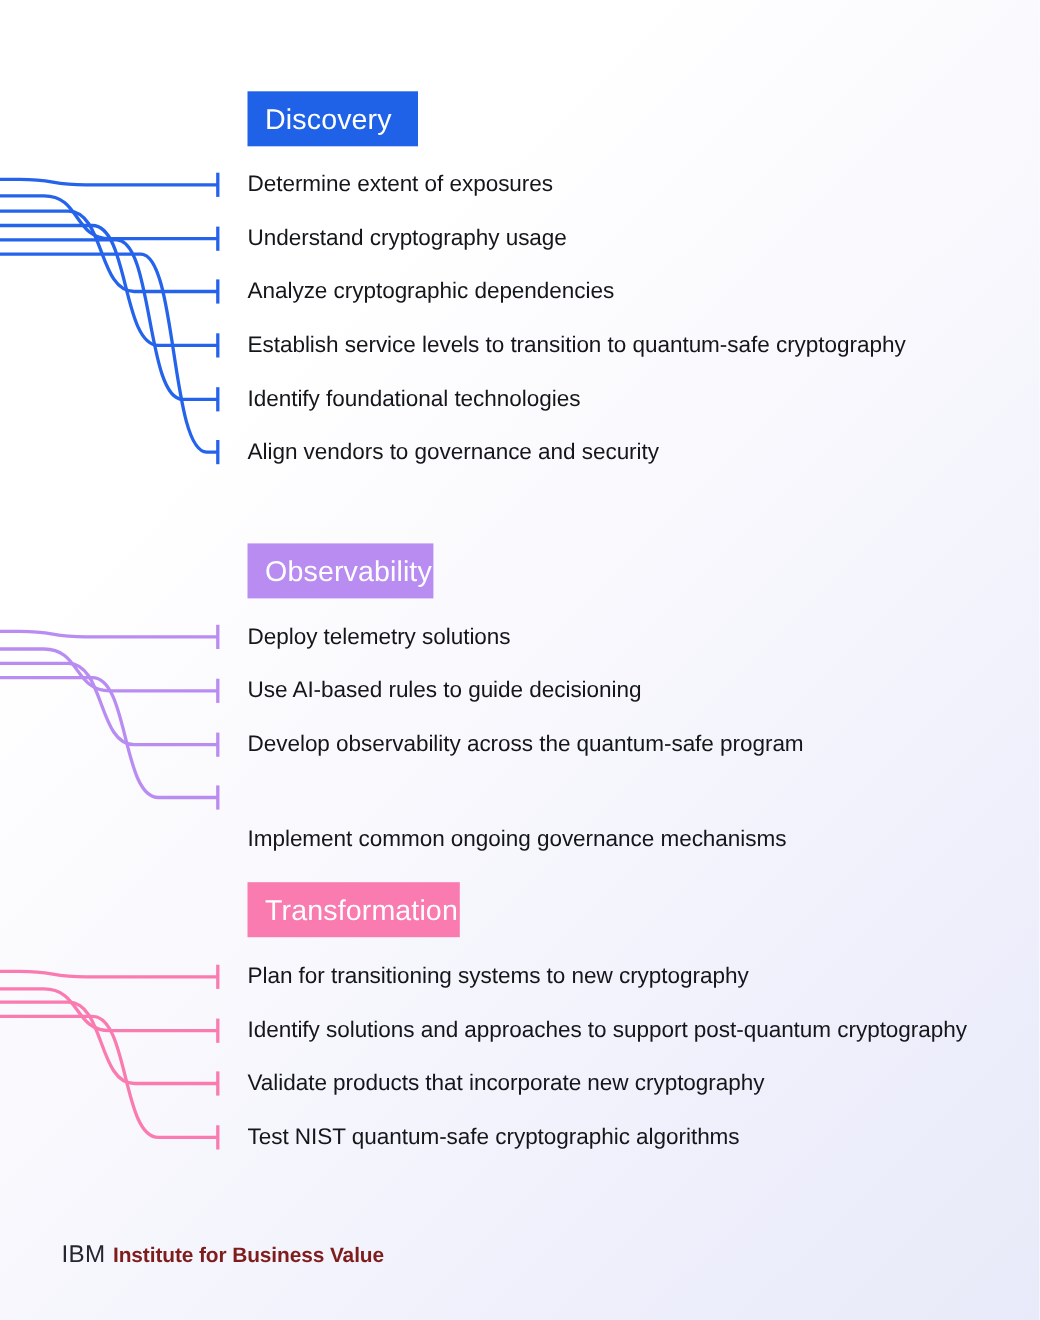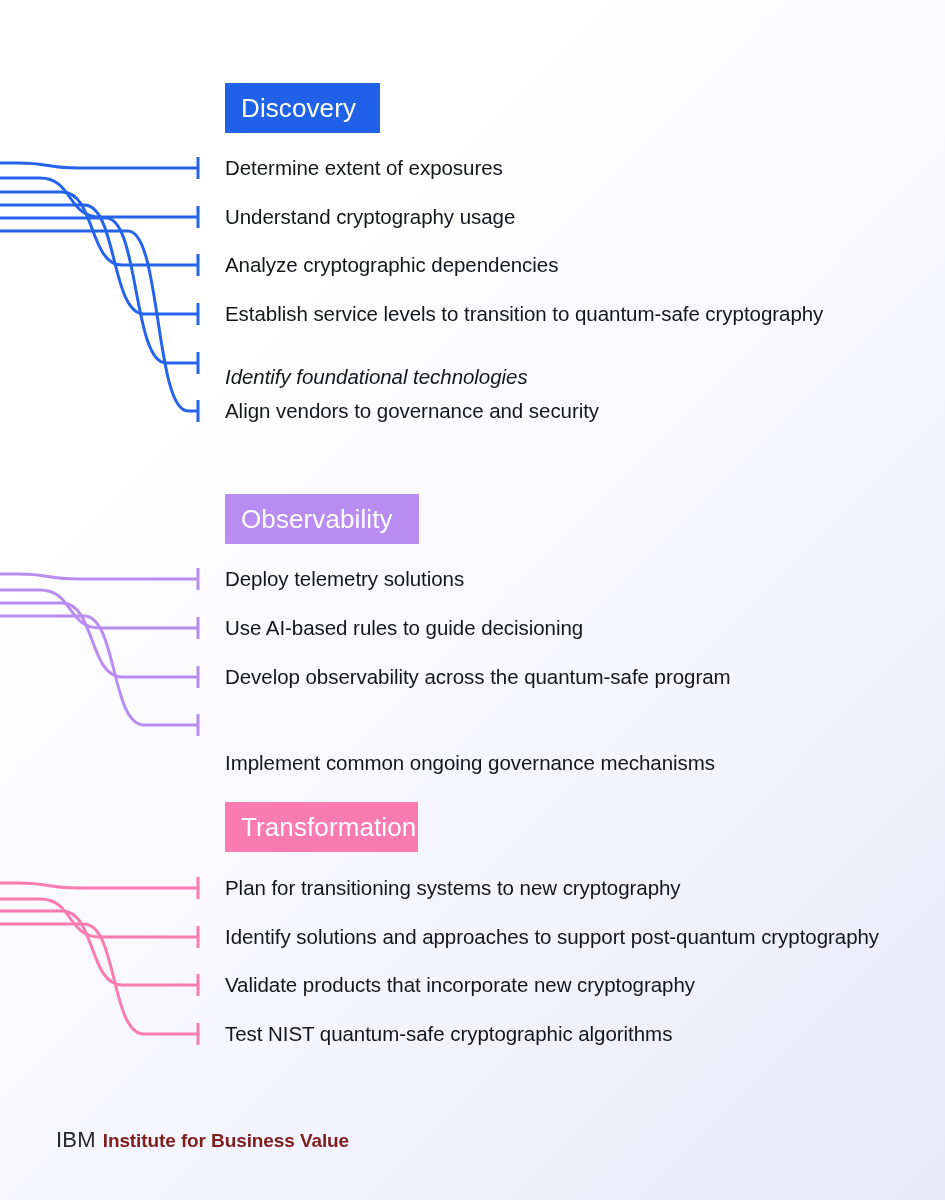--- a/index.html
+++ b/index.html
@@ -72,21 +72,21 @@
       </div>
       <div class="row" style="top: 205px;">
         <span>Understand cryptography usage</span>
       </div>
       <div class="row" style="top: 253px;">
         <span>Analyze cryptographic dependencies</span>
       </div>
       <div class="row" style="top: 302px;">
         <span>Establish service levels to transition to quantum-safe cryptography</span>
       </div>
-      <div class="row" style="top: 365px; font-style: italic;">
+      <div class="row" style="top: 351px;">
         <span>Identify foundational technologies</span>
       </div>
       <div class="row" style="top: 399px;">
         <span>Align vendors to governance and security</span>
       </div>
       <svg class="conn" width="230" height="288" viewBox="0 0 230 288" style="top: 143px;">
         <path d="M 0 20 L 18 20 C 51 20 45 25 78 25 L 198 25" stroke="#2563eb" stroke-width="3" fill="none" stroke-linecap="round"></path>
         <line x1="198" x2="198" y1="14" y2="36" stroke="#2563eb" stroke-width="3"></line>
         <path d="M 0 35 L 40 35 C 73 35 67 74 100 74 L 198 74" stroke="#2563eb" stroke-width="3" fill="none" stroke-linecap="round"></path>
         <line x1="198" x2="198" y1="63" y2="85" stroke="#2563eb" stroke-width="3"></line>
@@ -94,21 +94,21 @@
         <line x1="198" x2="198" y1="111" y2="133" stroke="#2563eb" stroke-width="3"></line>
         <path d="M 0 62 L 84 62 C 117 62 111 171 144 171 L 198 171" stroke="#2563eb" stroke-width="3" fill="none" stroke-linecap="round"></path>
         <line x1="198" x2="198" y1="160" y2="182" stroke="#2563eb" stroke-width="3"></line>
         <path d="M 0 75 L 106 75 C 139 75 133 220 166 220 L 198 220" stroke="#2563eb" stroke-width="3" fill="none" stroke-linecap="round"></path>
         <line x1="198" x2="198" y1="209" y2="231" stroke="#2563eb" stroke-width="3"></line>
         <path d="M 0 88 L 128 88 C 161 88 155 268 188 268 L 198 268" stroke="#2563eb" stroke-width="3" fill="none" stroke-linecap="round"></path>
         <line x1="198" x2="198" y1="257" y2="279" stroke="#2563eb" stroke-width="3"></line>
       </svg>
     </div>
     <div class="section" style="top: 0px;">
-      <div class="label-box" style="left: 225px; top: 494px; width: 194px; height: 50px; background: rgb(185, 140, 242); color: rgb(255, 255, 255);">
+      <div class="label-box" style="left: 225px; top: 494px; width: 169px; height: 50px; background: rgb(185, 140, 242); color: rgb(255, 255, 255);">
         <span>Observability</span>
       </div>
       <div class="row" style="top: 567px;">
         <span>Deploy telemetry solutions</span>
       </div>
       <div class="row" style="top: 616px;">
         <span>Use AI-based rules to guide decisioning</span>
       </div>
       <div class="row" style="top: 665px;">
         <span>Develop observability across the quantum-safe program</span>

